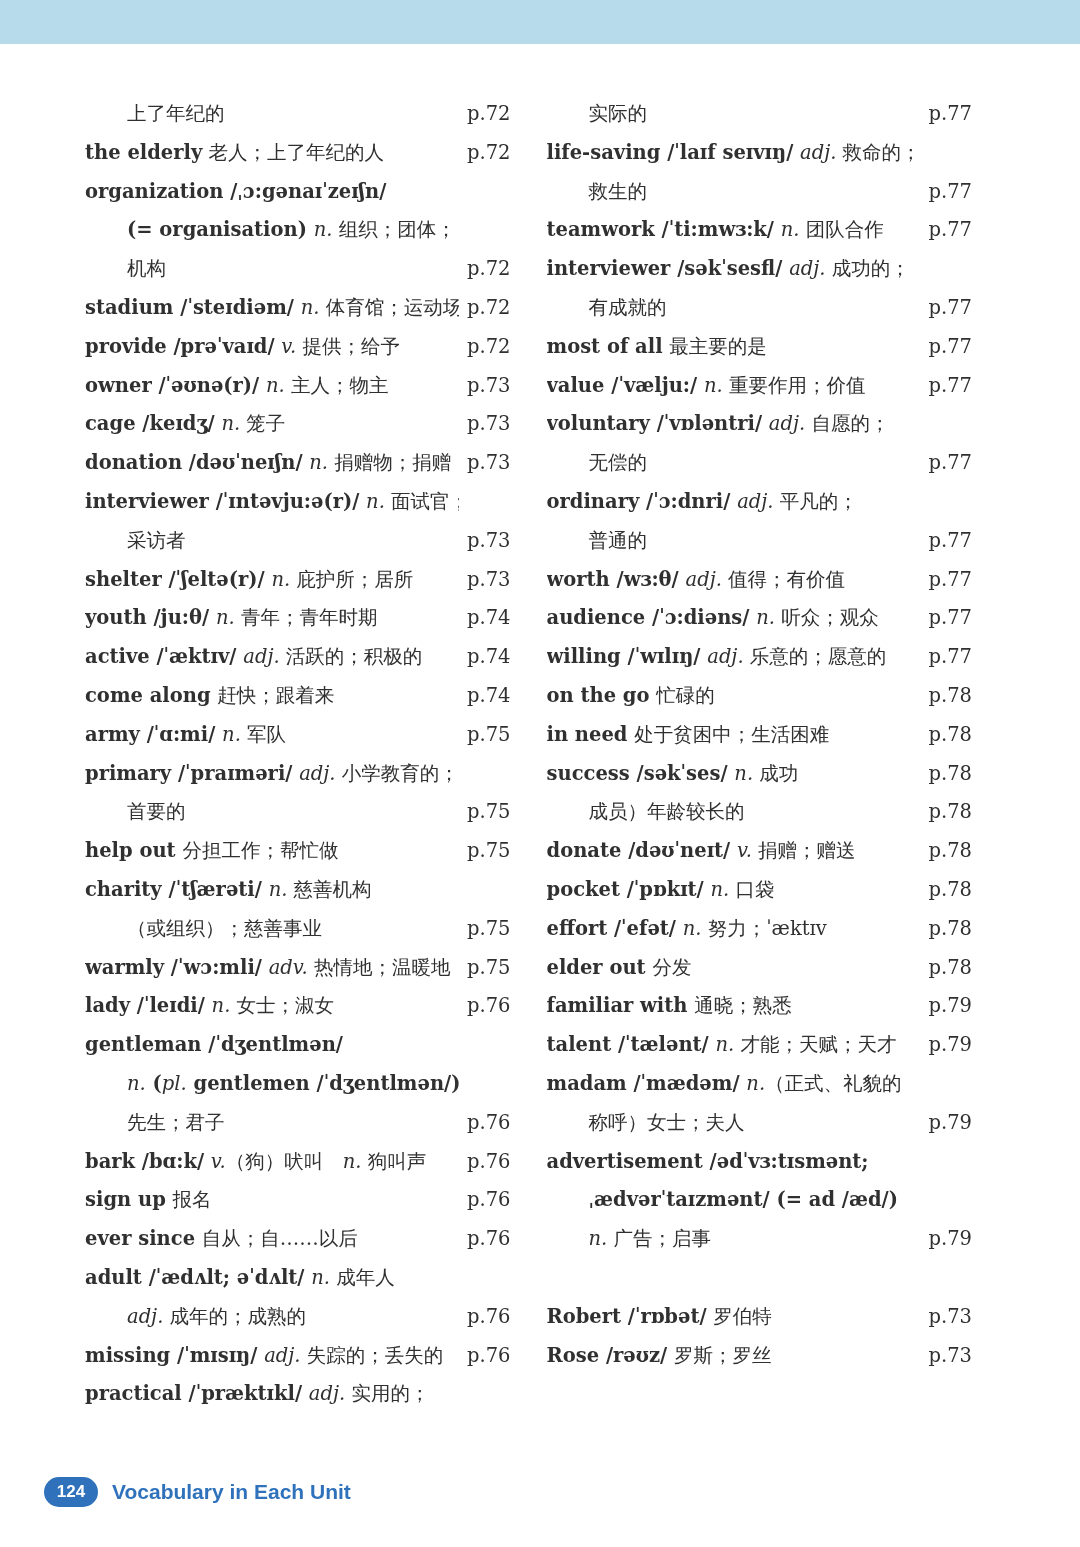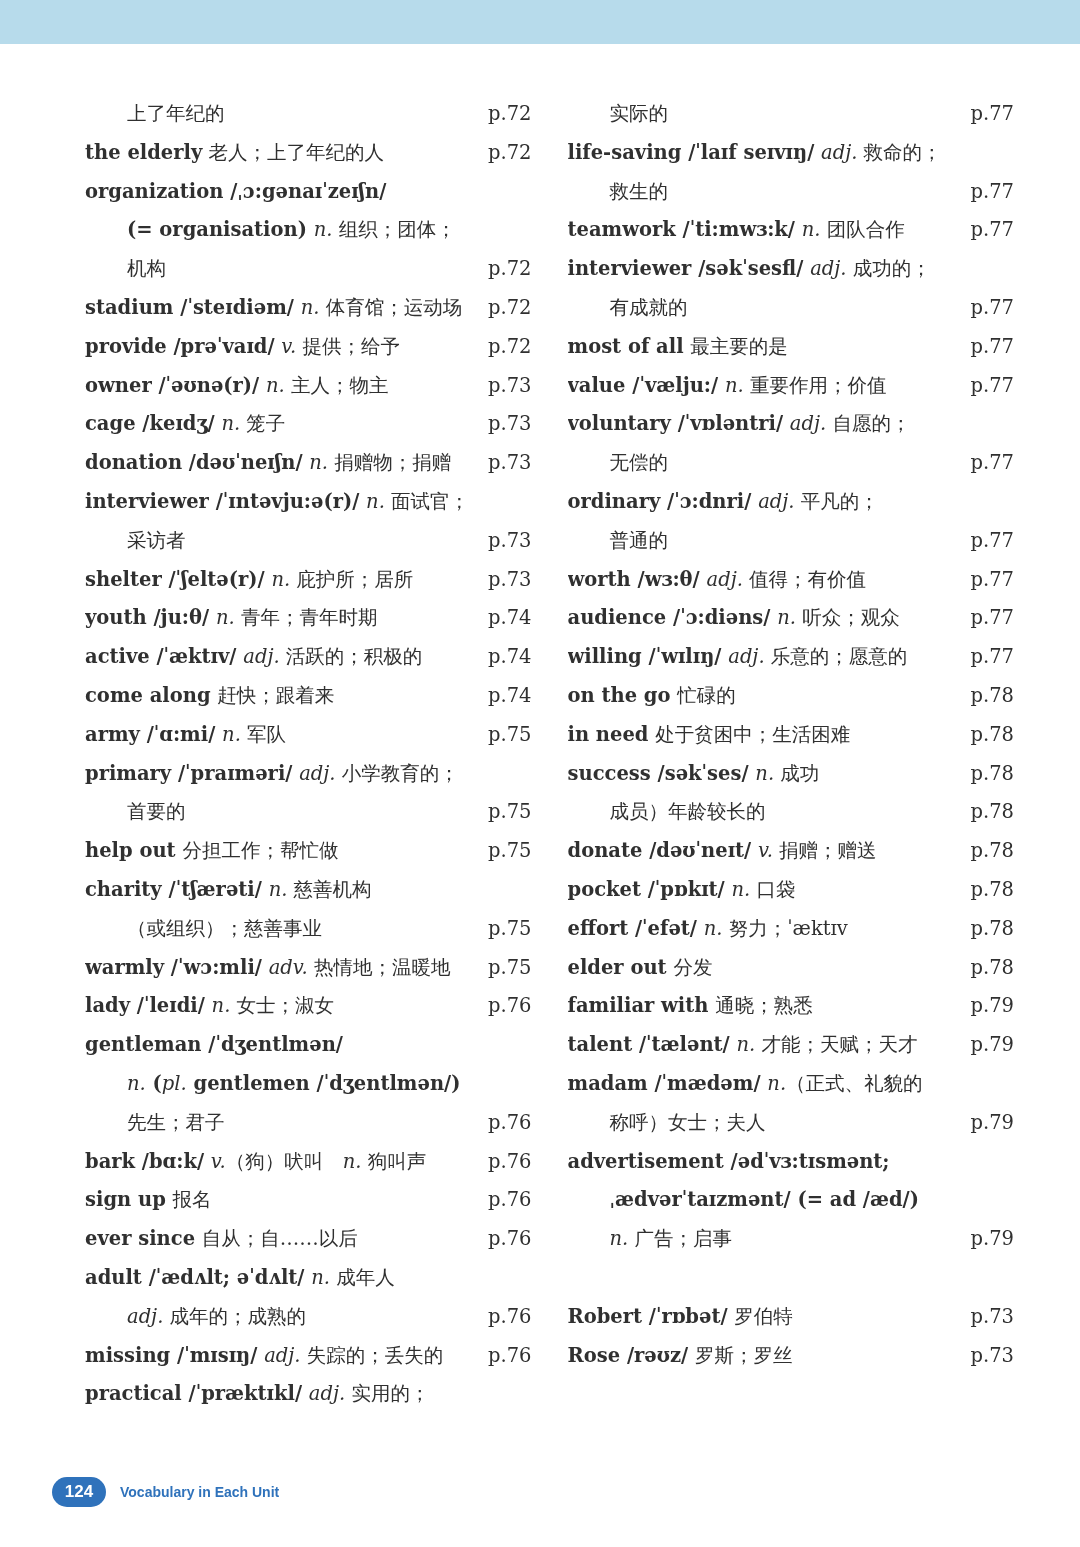--- a/index.html
+++ b/index.html
@@ -19,21 +19,21 @@
     overflow: hidden;
   }
   .topbar {
     width: 100%;
     height: 44px;
     background: var(--top-bar);
   }
   .content {
     display: flex;
     gap: 36px;
-    padding: 51px 66px 0 85px;
+    padding: 51px 108px 0 85px;
   }
   .column {
     flex: 1 1 0;
     min-width: 0;
   }
   .line {
     display: flex;
     align-items: baseline;
     height: 38.8px;
     line-height: 38.8px;
@@ -51,21 +51,21 @@
     margin-left: 8px;
     text-align: right;
     min-width: 44px;
   }
   .w-bold { font-weight: bold; }
   .w-italic { font-style: italic; }
   .w-norm { font-weight: bold; }
   .w-cn { font-weight: normal; }
   .footer {
     position: absolute;
-    left: 52px;
+    left: 44px;
     top: 1477px;
     display: flex;
     align-items: center;
     font-family: "Liberation Sans", "DejaVu Sans", sans-serif;
   }
   .pill {
     display: inline-flex;
     align-items: center;
     justify-content: center;
     min-width: 54px;
@@ -73,21 +73,21 @@
     padding: 0 12px;
     border-radius: 16px;
     background: var(--accent);
     color: #ffffff;
     font-size: 17px;
     font-weight: bold;
   }
   .footer-label {
     margin-left: 14px;
     color: var(--accent);
-    font-size: 14px;
+    font-size: 21px;
     font-weight: bold;
   }
 </style>
 </head>
 <body>
 
 <div class="topbar"></div>
 
 <main class="content">
   <section class="column">

